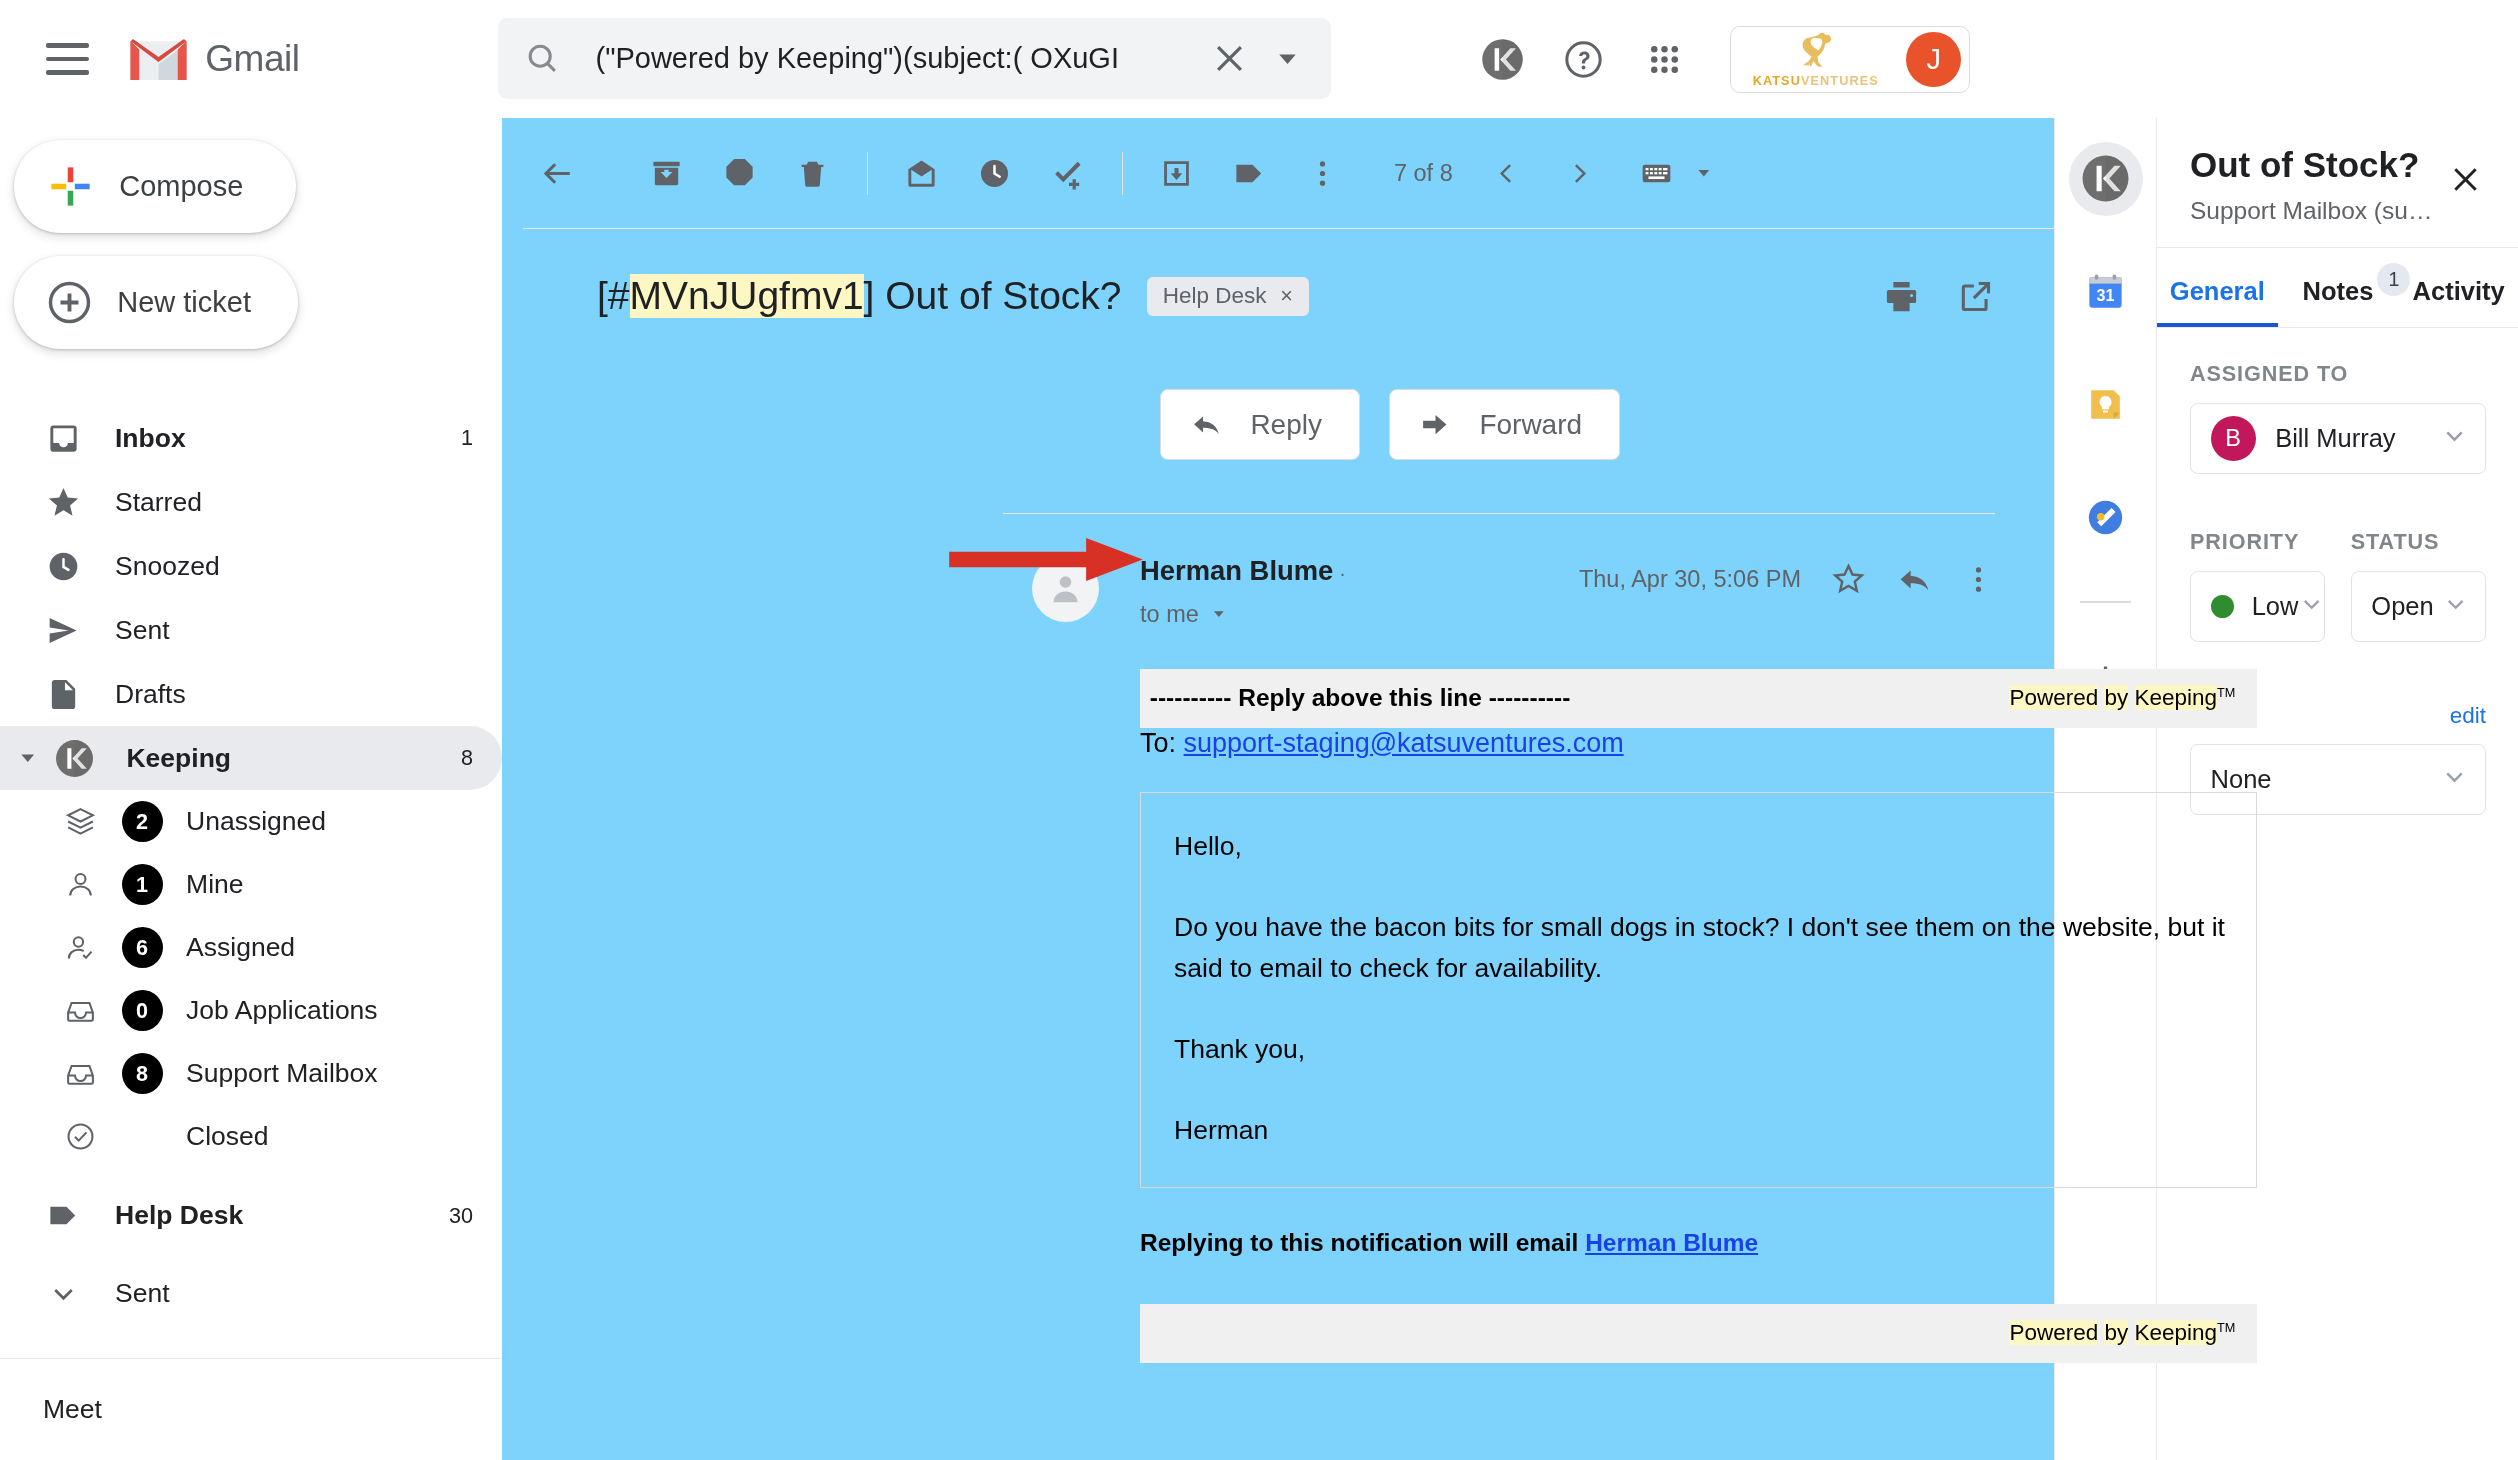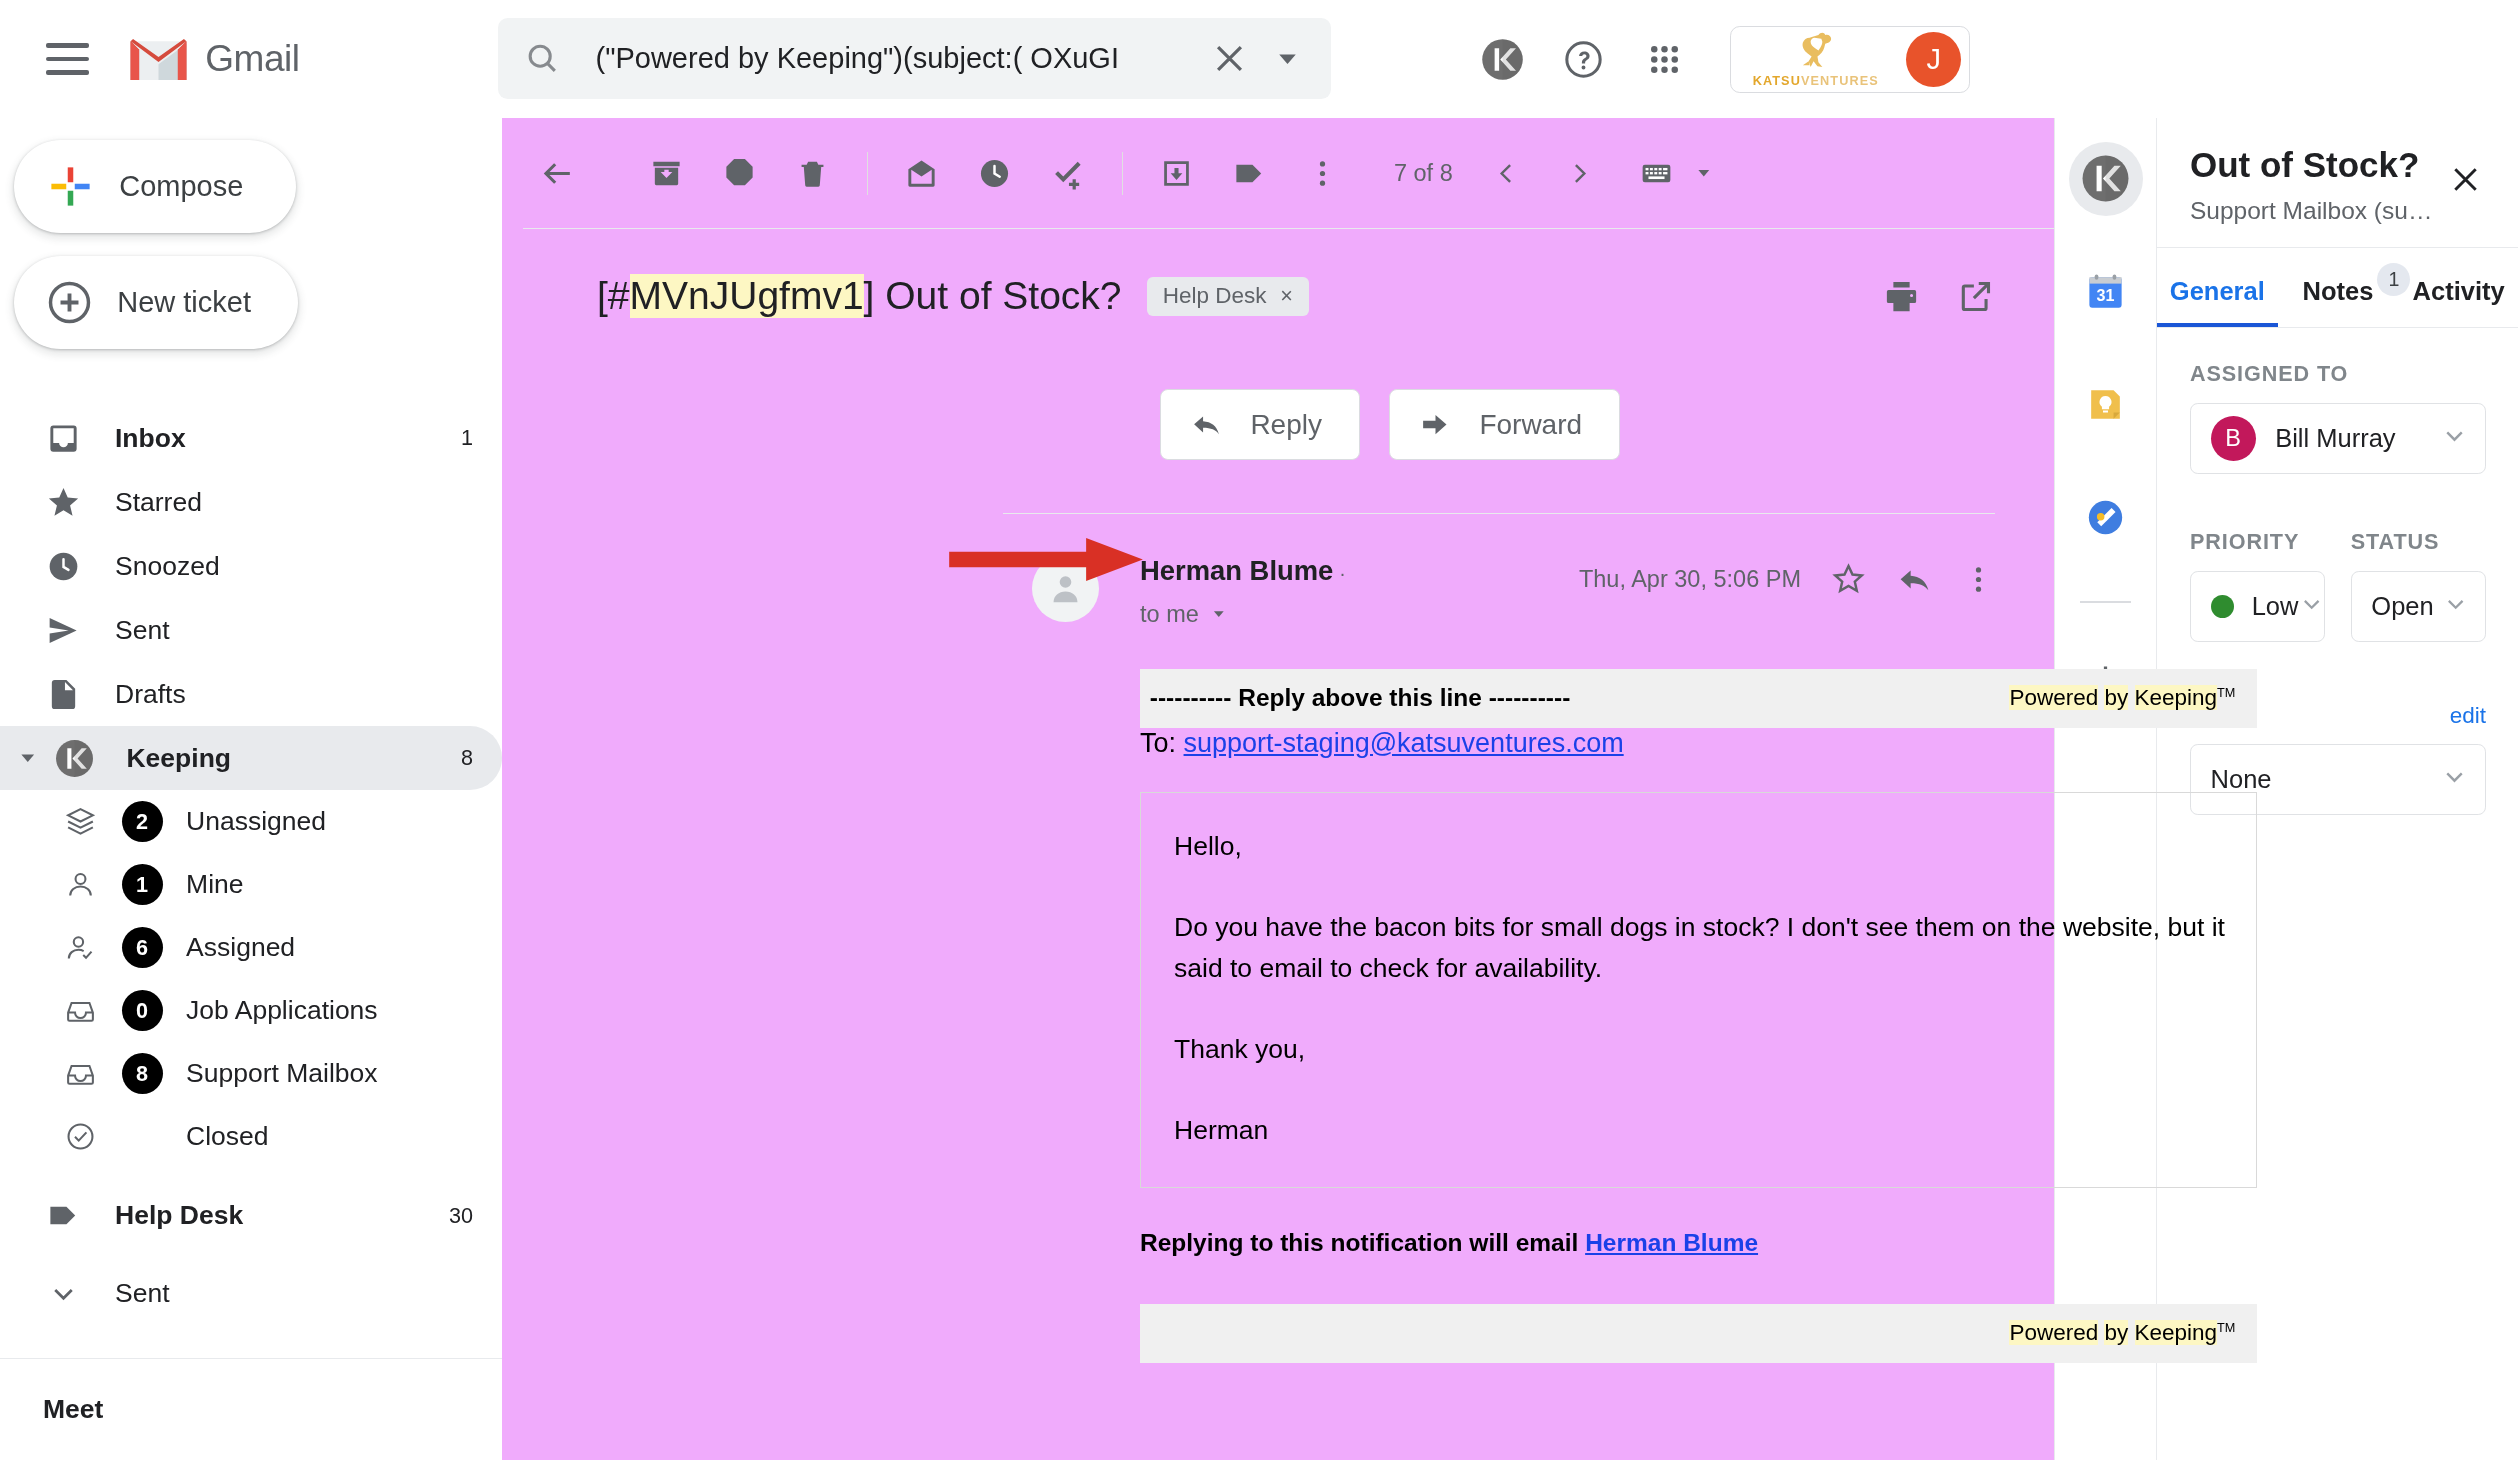--- a/index.html
+++ b/index.html
@@ -132,27 +132,27 @@
   .badge {
     width: 41px; height: 41px; border-radius: 50%;
     background: #000; color:#fff; font-size: 21.6px; font-weight: 700;
     display:flex; align-items:center; justify-content:center;
     margin-right: 23.5px; flex: 0 0 41px;
   }
   .keeping-row { padding-left: 13.7px; }
   .caret-small { width: 29px; flex:0 0 29px; display:flex; align-items:center; justify-content:center; margin-right: 11.8px; }
 
   .sidebar-divider { border-top: 1px solid #e8eaed; margin-top: auto; }
-  .meet-label { font-size: 26.5px; color:#202124; padding: 35px 0 0 43px; font-weight: 700;}
+  .meet-label { font-size: 26.5px; color:#202124; padding: 35px 0 0 43px; font-weight: 400;}
 
   
   .mailpane {
     flex: 1 1 auto; min-width: 0;
     display: flex; flex-direction: column;
-    background: #f0abfc; position: relative;
+    background: #7dd3fc; position: relative;
     border-left: 1px solid transparent;
   }
   .mailtoolbar {
     height: 110px; flex: 0 0 110px;
     display: flex; align-items: center;
     padding-left: 19.6px; gap: 3.9px;
     position: relative;
   }
   .tb {
     width: 69px; height: 69px; border-radius: 50%;

